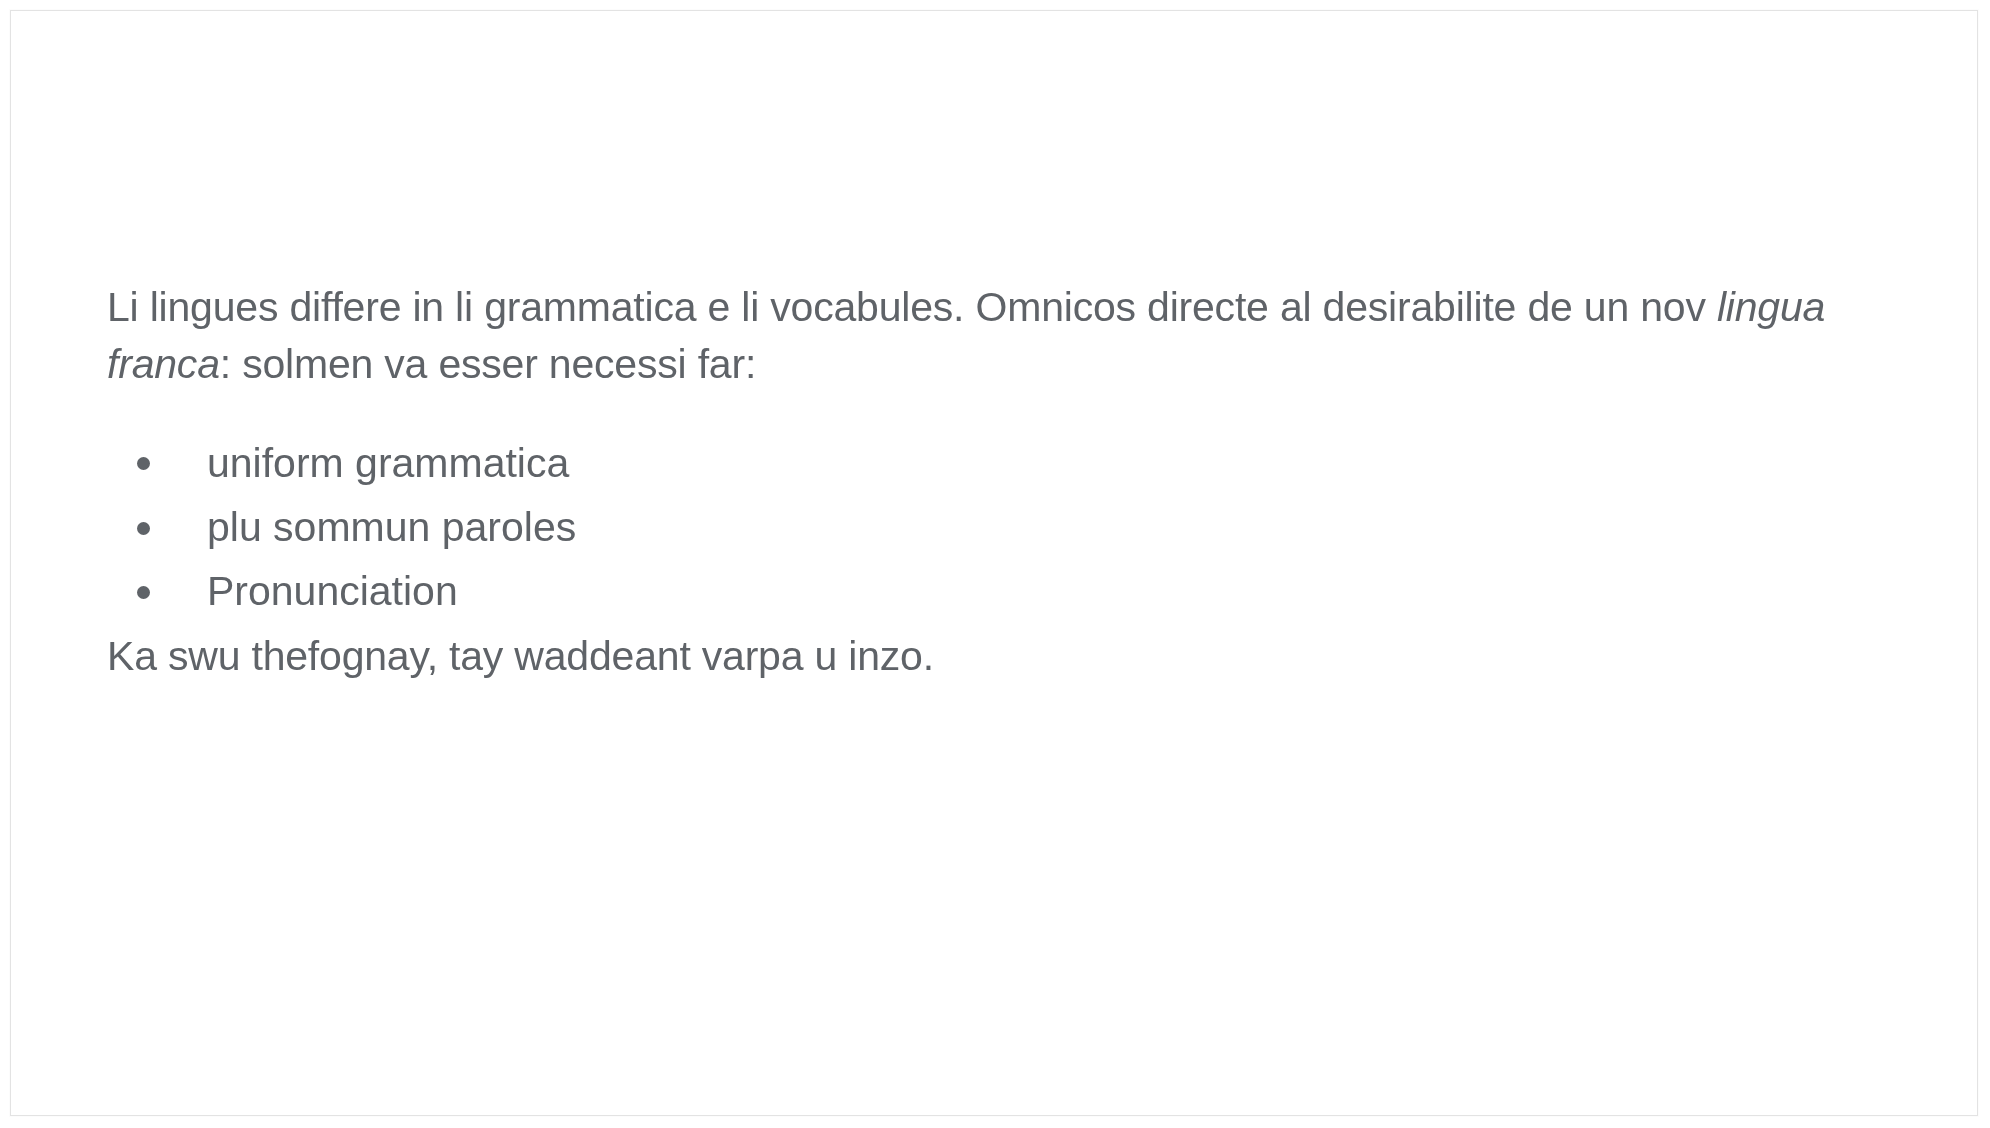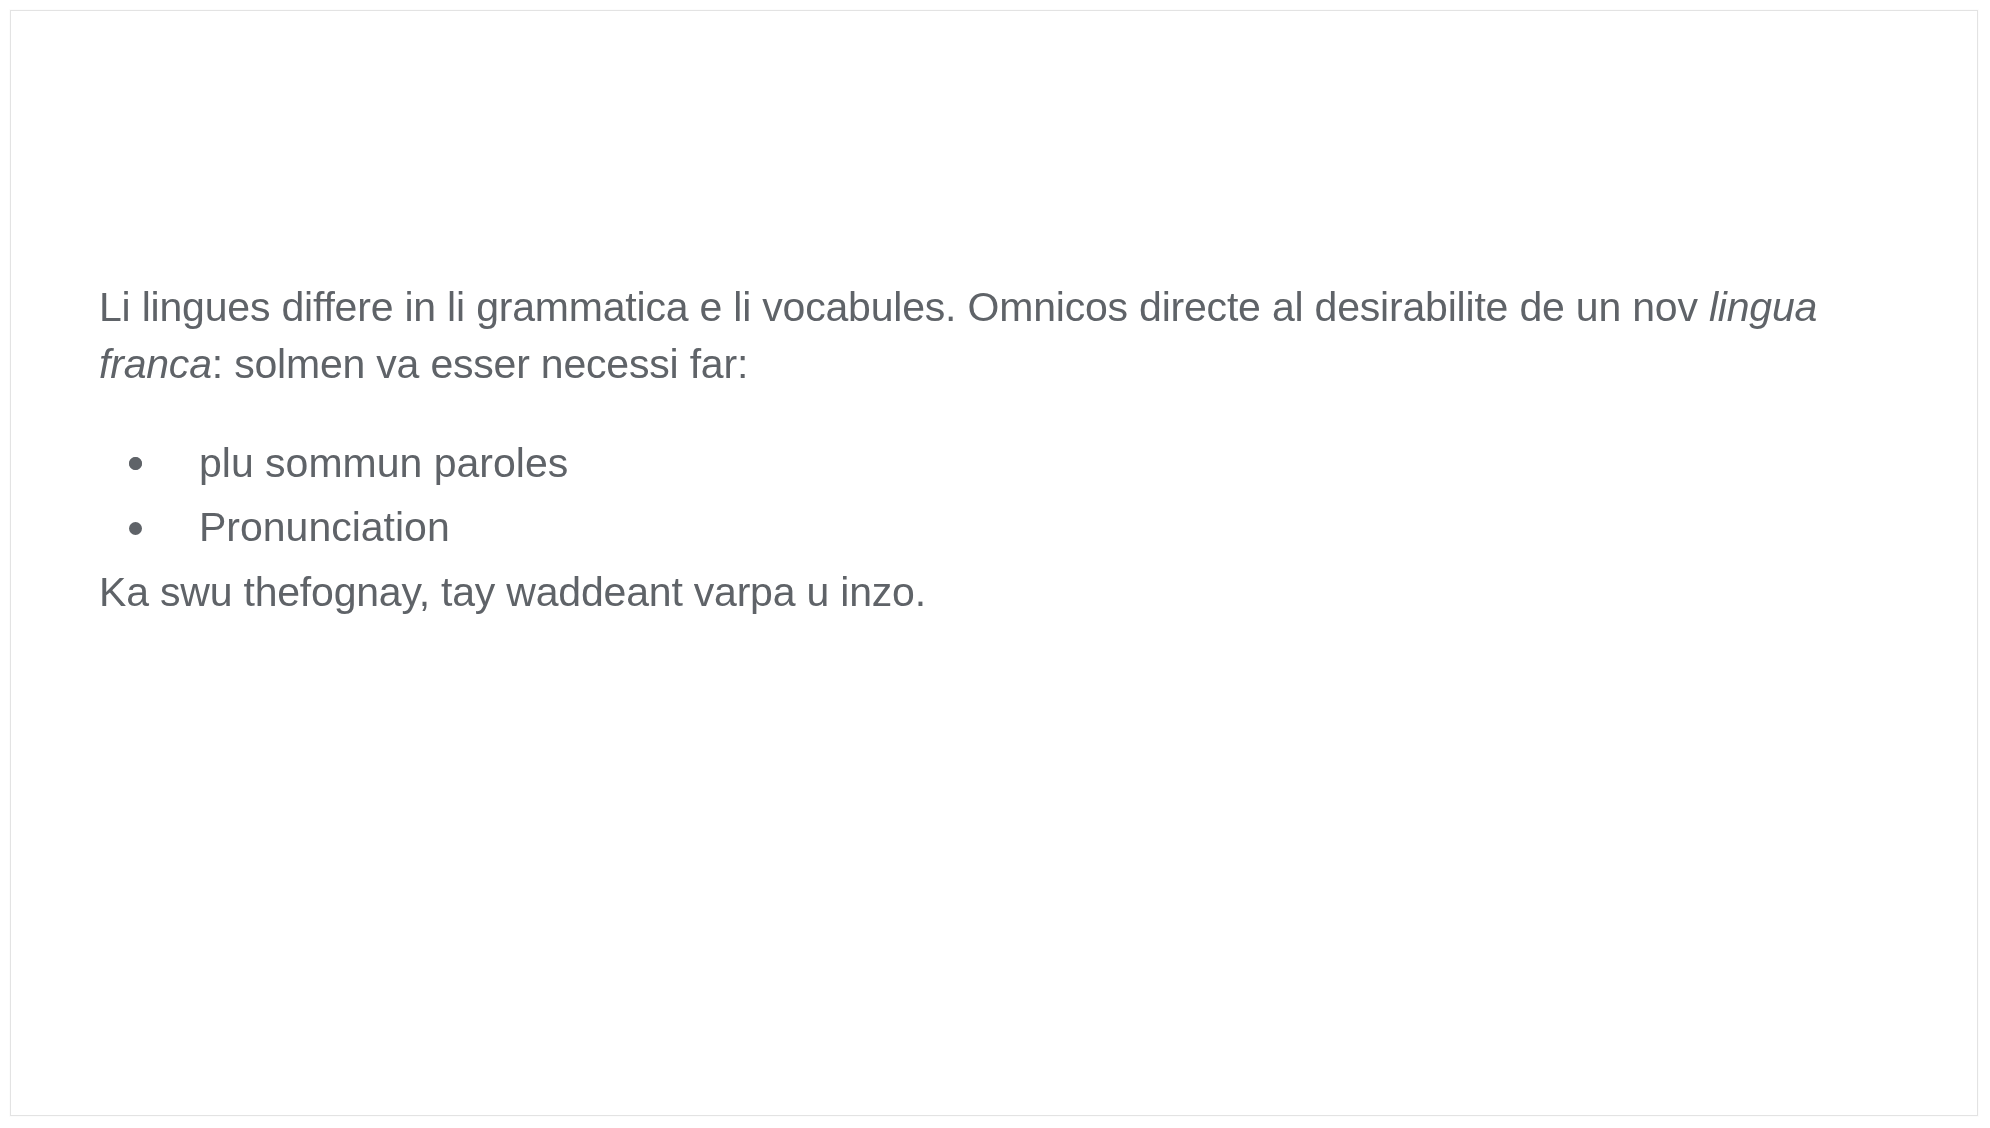--- a/index.html
+++ b/index.html
@@ -27,21 +27,21 @@
     position: relative;
     width: 100%;
     height: 100%;
     background: #ffffff;
     border: 1px solid #e3e3e3;
     box-sizing: border-box;
     box-shadow: 0 0 0 1px rgba(0,0,0,0.01);
   }
   .content-body {
     position: absolute;
-    left: 88px;
+    left: 96px;
     top: 268px;
     right: 70px;
   }
   .para {
     color: #5f6368;
     font-size: 41px;
     line-height: 1.38;
     letter-spacing: -0.2px;
     margin: 0;
     font-weight: 400;
@@ -79,20 +79,21 @@
 
 <div class="slide-canvas">
   <div class="slide">
     <div class="content-body">
 
       <p class="para"><span>Li lingues differe in li grammatica e li vocabules. Omnicos directe al desirabilite de un nov </span><em>lingua franca</em><span>: solmen va esser necessi far:</span></p>
 
       <ul class="bullet-list">
         <li class="bullet-item">
           <span class="dot"></span>
+          <span>uniform grammatica</span>
         </li>
         <li class="bullet-item">
           <span class="dot"></span>
           <span>plu sommun paroles</span>
         </li>
         <li class="bullet-item">
           <span class="dot"></span>
           <span>Pronunciation</span>
         </li>
       </ul>

